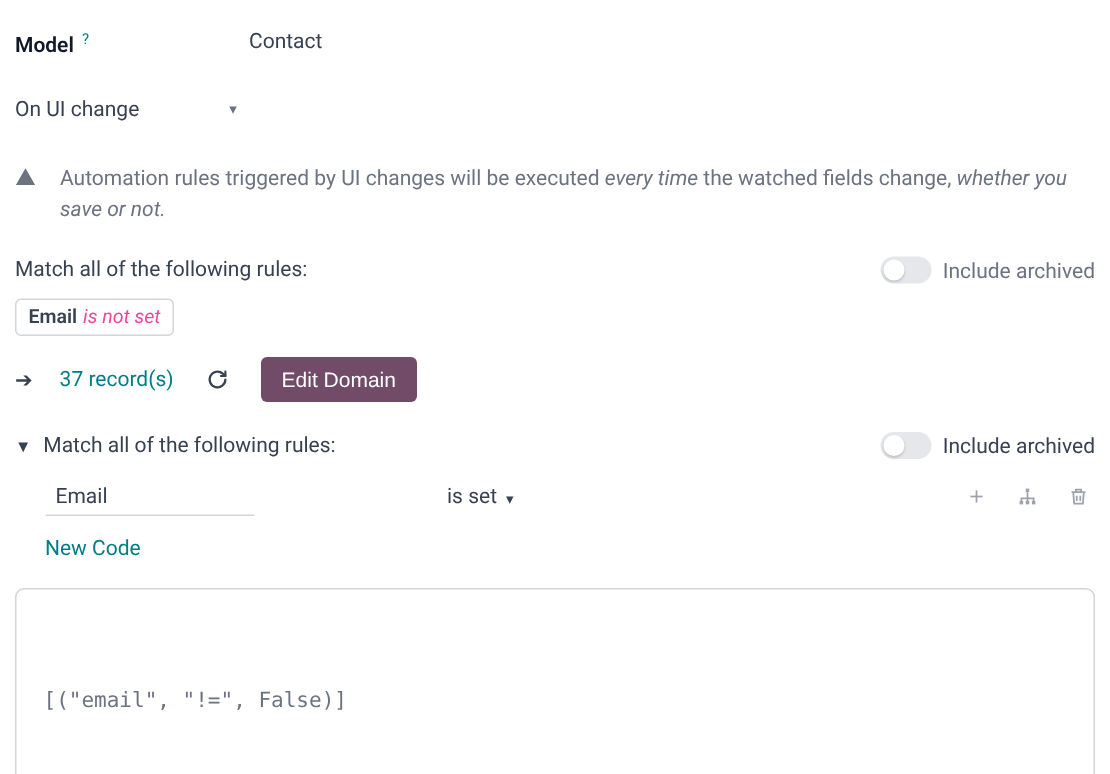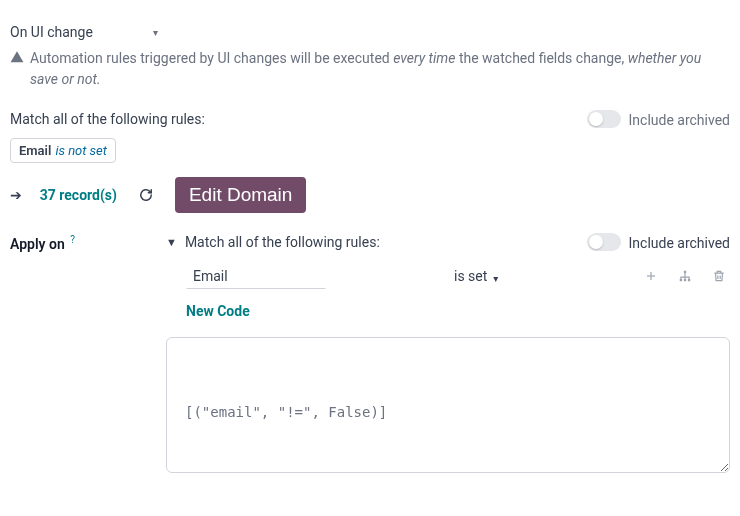--- a/index.html
+++ b/index.html
@@ -27,32 +27,32 @@
   .row{display:flex;align-items:flex-start;gap:16px}
   .label{width:140px;flex-shrink:0;font-weight:600;color:#111827;line-height:1.4}
   .label .help{color:var(--teal);font-size:10px;vertical-align:super;margin-left:2px;font-weight:400}
   .content{flex:1;min-width:0}
   .inline{display:flex;align-items:center;gap:8px;flex-wrap:wrap}
 
   
   .select{display:inline-flex;align-items:center;gap:60px;padding:4px 0;color:#374151;cursor:pointer}
   .select .caret{font-size:10px;color:#6b7280}
 
-  .warn{display:flex;gap:6px;color:var(--muted);margin-top:4px;line-height:1.5}
+  .warn{display:flex;gap:16px;color:var(--muted);margin-top:24px;line-height:1.5}
   .warn em{font-style:italic}
   .warn .wicon{color:#6b7280;flex-shrink:0;margin-top:2px}
 
   .chip{display:inline-flex;align-items:center;gap:4px;border:1px solid var(--border);border-radius:4px;padding:4px 8px;font-size:13px;background:#fff}
   .chip strong{font-weight:600}
-  .chip em{font-style:italic;color:#0369a1}
+  .chip em{font-style:italic;color:#ec4899}
 
-  .btn{border:none;border-radius:4px;padding:7px 14px;font-size:19px;cursor:pointer;font-weight:500}
+  .btn{border:none;border-radius:4px;padding:7px 14px;font-size:14px;cursor:pointer;font-weight:500}
   .btn-purple{background:var(--purple2);color:#fff}
 
-  .link{color:var(--teal);font-weight:700;text-decoration:none;cursor:pointer}
+  .link{color:var(--teal);font-weight:400;text-decoration:none;cursor:pointer}
 
   .iconbtn{background:none;border:none;padding:4px;cursor:pointer;color:#374151;display:inline-flex;align-items:center;justify-content:center}
   .iconbtn.muted{color:#9ca3af}
 
   .toggle{position:relative;width:34px;height:18px;border-radius:999px;background:var(--toggle-off);display:inline-block;cursor:pointer;flex-shrink:0}
   .toggle::after{content:"";position:absolute;left:2px;top:2px;width:14px;height:14px;background:#fff;border-radius:50%;box-shadow:0 1px 2px rgba(0,0,0,.2)}
   .toggle-label{color:#6b7280;white-space:nowrap}
   .toggle-label.dark{color:#374151}
 
   .top-right{display:flex;align-items:flex-end;gap:8px;margin-left:auto}
@@ -66,20 +66,29 @@
   .code-area{margin-top:18px;border:1px solid var(--border);border-radius:6px;padding:20px 18px;font-family:ui-monospace,SFMono-Regular,Menlo,Consolas,monospace;font-size:14px;color:#6b7280;white-space:pre;min-height:100px;position:relative;resize:both;overflow:auto;width:100%}
   .code-area .code-line{margin-top:14px;color:#6b7280}
 
   svg{display:block}
 </style>
 </head>
 <body>
 
 <div class="form">
 
+  <div class="row">
+    <div class="label">
+      <span>Model</span>
+      <span class="help">?</span>
+    </div>
+    <div class="content" style="padding-top:0">
+      <span style="color:#374151">Contact</span>
+    </div>
+  </div>
 
   <div class="row">
     <div class="content">
       <div class="select">
         <span>On UI change</span>
         <span class="caret">▾</span>
       </div>
       <div class="warn">
         <span class="wicon">
           <svg width="14" height="14" viewBox="0 0 24 24" fill="currentColor">
@@ -116,24 +125,20 @@
               <path d="M21 12a9 9 0 1 1-3-6.7L21 8"></path>
               <path d="M21 3v5h-5"></path>
             </svg>
         </button>
         <button class="btn btn-purple">Edit Domain</button>
       </div>
     </div>
   </div>
 
   <div class="row">
-    <div class="label">
-      <span>Apply on</span>
-      <span class="help">?</span>
-    </div>
     <div class="content">
       <div class="inline" style="justify-content:space-between">
         <div class="inline" style="gap:8px">
           <span style="font-size:11px">▼</span>
           <span>Match all of the following rules:</span>
         </div>
         <div class="top-right">
           <span class="toggle"></span>
           <span class="toggle-label dark">Include archived</span>
         </div>

